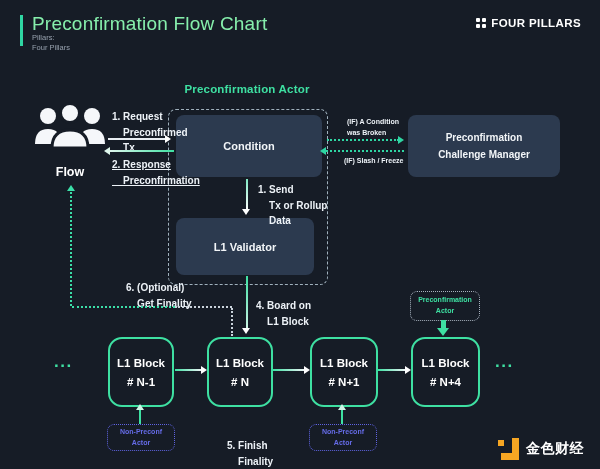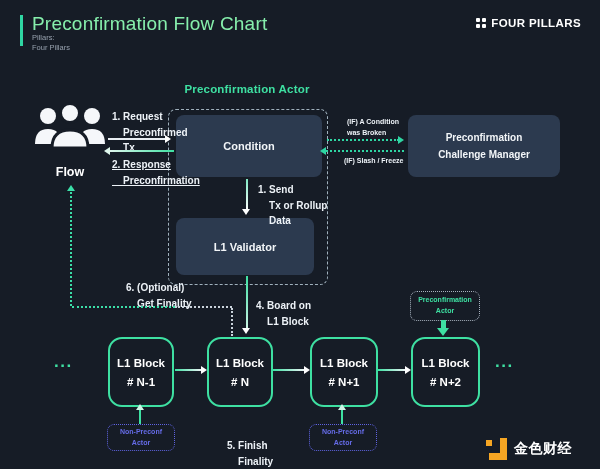--- a/index.html
+++ b/index.html
@@ -89,21 +89,21 @@
                border-left:6.5px solid transparent; border-right:6.5px solid transparent; border-top:8px solid #3EE0A2; }
   
   .npbox { position:absolute; top:424px; width:66px; height:25px; border:1px dotted #5F63E2; border-radius:7px;
            color:#666CE8; font-size:7px; font-weight:bold; display:flex; align-items:center; justify-content:center;
            text-align:center; line-height:1.5; white-space:pre-line; }
   .np1 { left:107px; } .np2 { left:309px; }
   .np-a { top:409px; height:15px; background:#3EE0A2; }
   .np-a1 { left:139px; } .np-a1-head { left:136px; top:404px; border-bottom-color:#CFF5E6; }
   .np-a2 { left:341px; } .np-a2-head { left:338px; top:404px; border-bottom-color:#CFF5E6; }
   
-  .jinse { position:absolute; right:28px; bottom:9px; display:flex; align-items:center; gap:6px; }
+  .jinse { position:absolute; right:16px; bottom:9px; display:flex; align-items:center; gap:6px; }
   .jinse-icon { position:relative; width:22px; height:22px; }
   .jinse-sq  { position:absolute; left:0; top:2px; width:6px; height:6px; background:#F6A623; }
   .jinse-bar-v { position:absolute; right:1px; top:0; width:7px; height:22px; background:#F6A623; }
   .jinse-bar-h { position:absolute; left:3px; bottom:0; width:18px; height:7px; background:#F6A623; }
   .jinse-name { color:#FFFFFF; font-weight:bold; font-size:14px; letter-spacing:0.5px; }
 </style>
 </head>
 <body>
 
 <div class="canvas">
@@ -189,21 +189,21 @@
   <div class="l1block b2">
     <span>L1 Block</span>
     <span># N</span>
   </div>
   <div class="l1block b3">
     <span>L1 Block</span>
     <span># N+1</span>
   </div>
   <div class="l1block b4">
     <span>L1 Block</span>
-    <span># N+2</span>
+    <span># N+4</span>
   </div>
   <div class="dots dots-right">...</div>
 
   <div class="h-line ba ba1"></div>
   <div class="head head-r ba1-head"></div>
   <div class="h-line ba ba2"></div>
   <div class="head head-r ba2-head"></div>
   <div class="h-line ba ba3"></div>
   <div class="head head-r ba3-head"></div>
 

